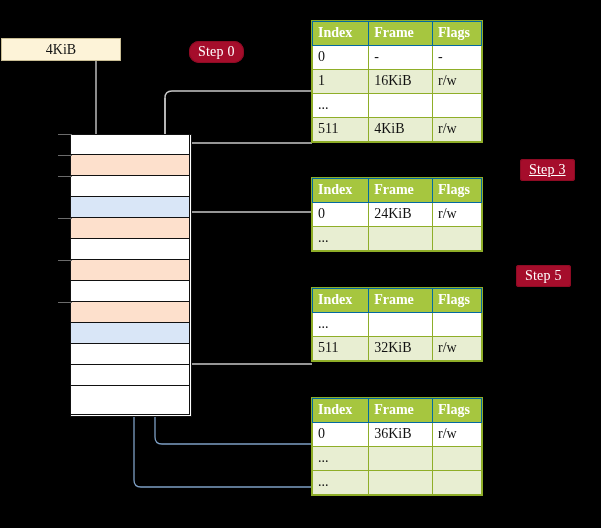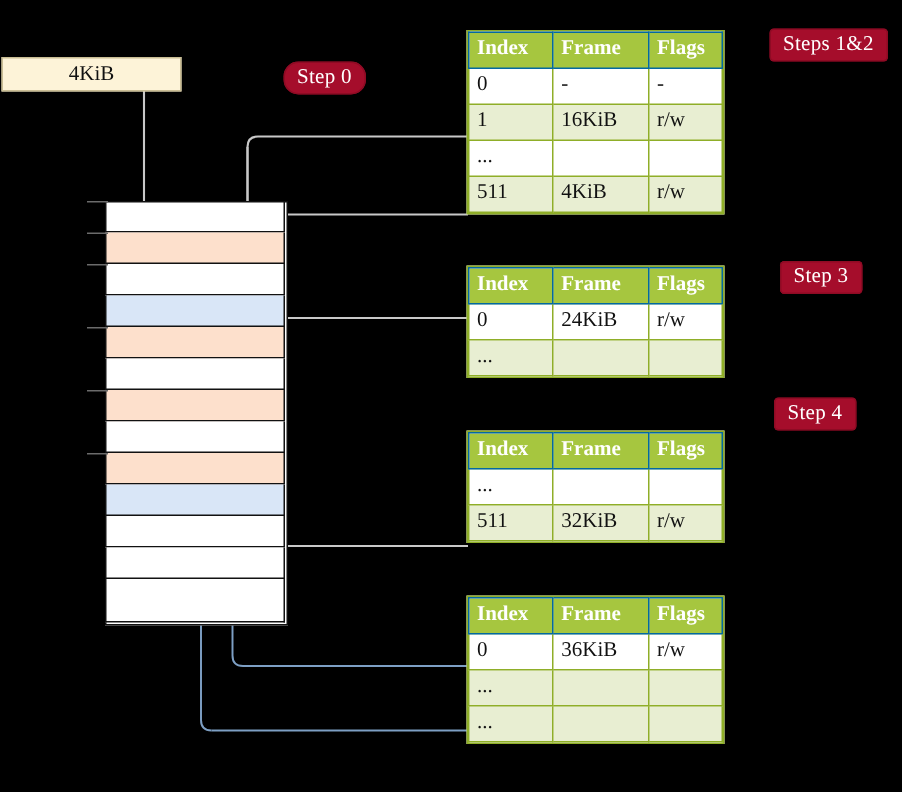--- a/index.html
+++ b/index.html
@@ -82,31 +82,28 @@
 
     <path d="M141,487 L480,487" fill="none" stroke="#7d9fc4" stroke-width="1.3"></path>
     <path d="M141,487 Q134,487 134,480 L134,430" fill="none" stroke="#7d9fc4" stroke-width="1.3"></path>
     <path d="M134,430 L134,325" fill="none" stroke="#7d9fc4" stroke-width="1.3" marker-end="url(#ahBlueUp)"></path>
   </svg>
 
   <div class="vabox" style="left:1px;top:38px;width:118px;">
     <span>4KiB</span>
   </div>
 
-  <div class="badge" style="left:513px;top:19px;">
-    <span>Steps 1&amp;2</span>
-  </div>
   <div class="badge" style="left:189px;top:41px;border-radius:10px;">
     <span>Step 0</span>
   </div>
-  <div class="badge" style="left:520px;top:174px;">
+  <div class="badge" style="left:520px;top:159px;text-decoration:underline;">
     <span>Step 3</span>
   </div>
   <div class="badge" style="left:516px;top:265px;">
-    <span>Step 4</span>
+    <span>Step 5</span>
   </div>
 
   <div class="memcol" style="left:70px;top:134px;width:120px;height:281px;"></div>
 
   <div class="memrow plain" style="left:70px;top:134px;width:120px;height:21px;border:1px solid #111;border-bottom:1px solid #111;"></div>
   <div class="memrow peach" style="left:70px;top:155px;width:120px;height:21px;border-left:1px solid #111;border-right:1px solid #111;border-bottom:1px solid #111;"></div>
   <div class="memrow plain" style="left:70px;top:176px;width:120px;height:21px;border-left:1px solid #111;border-right:1px solid #111;border-bottom:1px solid #111;"></div>
   <div class="memrow blue" style="left:70px;top:197px;width:120px;height:21px;border-left:1px solid #111;border-right:1px solid #111;border-bottom:1px solid #111;"></div>
   <div class="memrow peach" style="left:70px;top:218px;width:120px;height:21px;border-left:1px solid #111;border-right:1px solid #111;border-bottom:1px solid #111;"></div>
   <div class="memrow plain" style="left:70px;top:239px;width:120px;height:21px;border-left:1px solid #111;border-right:1px solid #111;border-bottom:1px solid #111;"></div>

